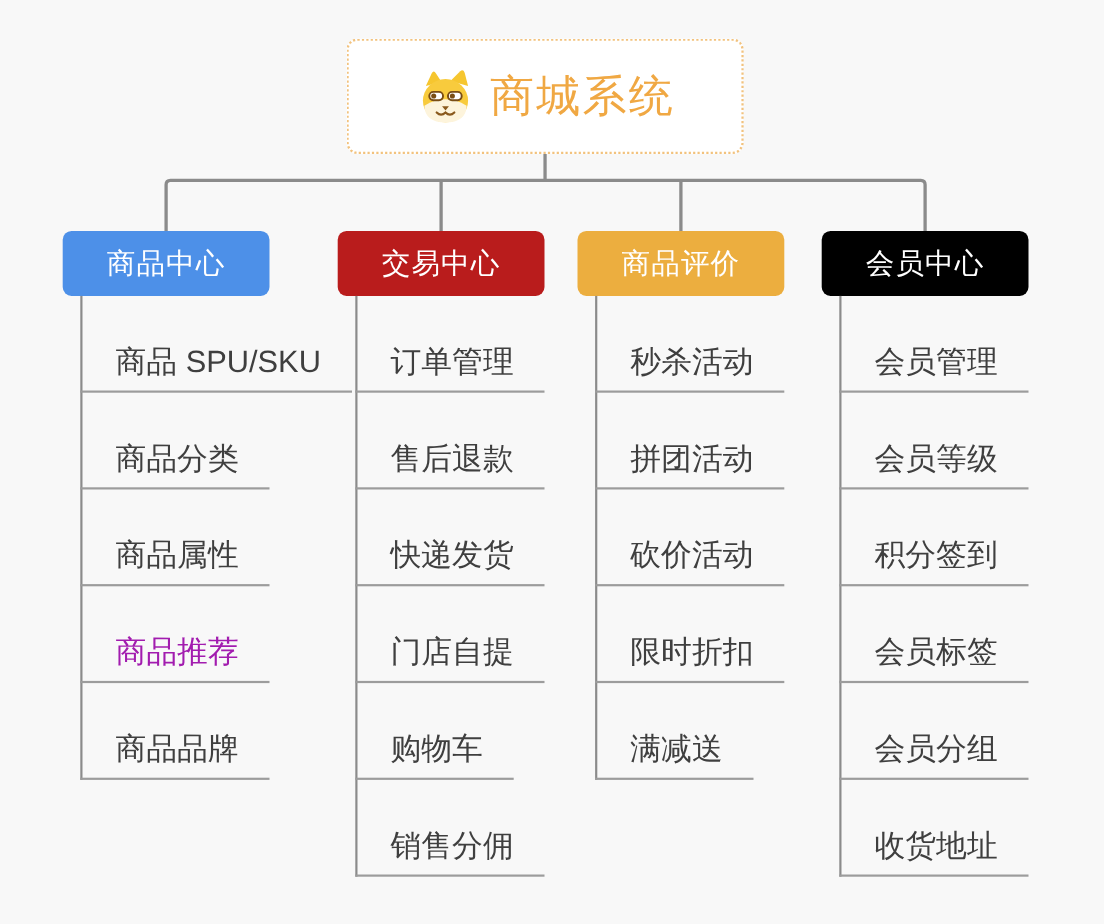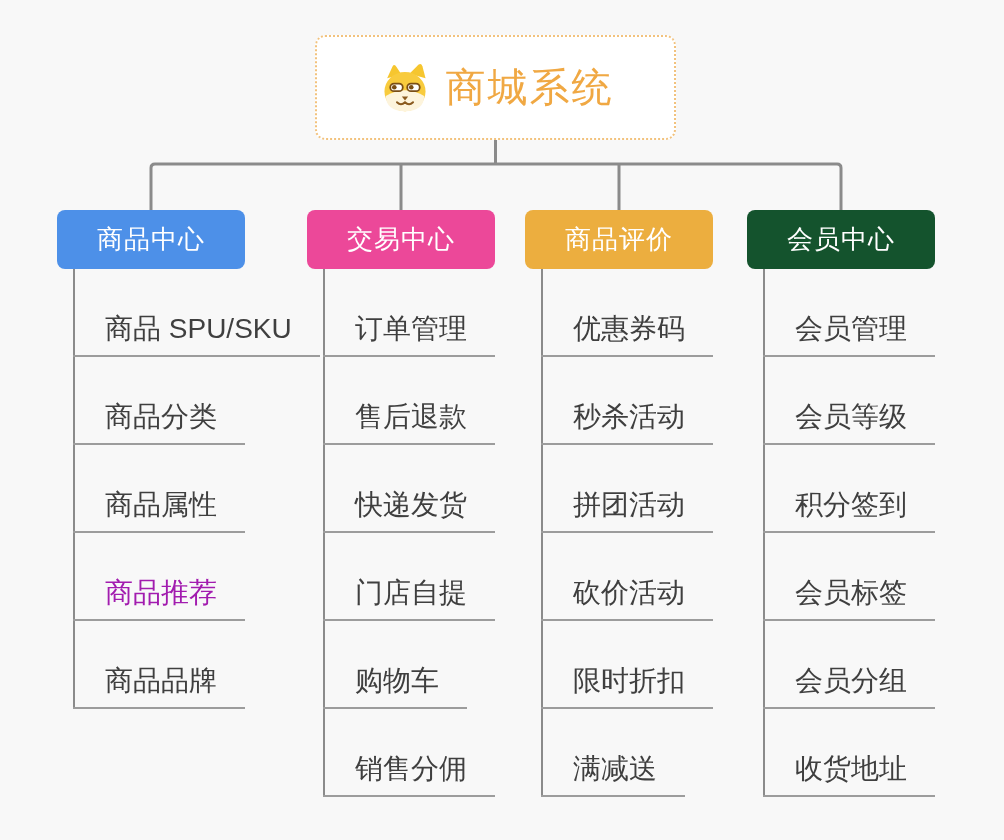--- a/index.html
+++ b/index.html
@@ -65,27 +65,27 @@
         <path d="M26.5 37.5 h7 l-3.5 4.5 z" fill="#8A5A1E"></path>
         <path d="M21 44 q4.5 4.5 9 0 q4.5 4.5 9 0" stroke="#8A5A1E" stroke-width="2.2" fill="none" stroke-linecap="round"></path>
       </svg>
     </span>
     <span class="root-title" style="color: rgb(240, 168, 67);">商城系统</span>
   </div>
 
   <div class="branch-node b0" style="background-color: rgb(77, 144, 232);">
     <span class="branch-label">商品中心</span>
   </div>
-  <div class="branch-node b1" style="background-color: #ec4899;">
+  <div class="branch-node b1" style="background-color: #b91c1c;">
     <span class="branch-label">交易中心</span>
   </div>
   <div class="branch-node b2" style="background-color: rgb(236, 174, 63);">
     <span class="branch-label">商品评价</span>
   </div>
-  <div class="branch-node b3" style="background-color: #14532d;">
+  <div class="branch-node b3" style="background-color: #000000;">
     <span class="branch-label">会员中心</span>
   </div>
 
   <div class="children c0" style="border-left-color: rgb(139, 139, 139);">
     <div class="child">
         <span class="child-label" style="border-bottom-color: rgb(156, 156, 156); color: rgb(63, 63, 63);">商品 SPU/SKU</span>
       </div>
     <div class="child">
         <span class="child-label" style="border-bottom-color: rgb(156, 156, 156); color: rgb(63, 63, 63);">商品分类</span>
       </div>
@@ -116,23 +116,20 @@
     <div class="child">
         <span class="child-label" style="border-bottom-color: rgb(156, 156, 156); color: rgb(63, 63, 63);">购物车</span>
       </div>
     <div class="child">
         <span class="child-label" style="border-bottom-color: rgb(156, 156, 156); color: rgb(63, 63, 63);">销售分佣</span>
       </div>
   </div>
 
   <div class="children c2" style="border-left-color: rgb(139, 139, 139);">
     <div class="child">
-        <span class="child-label" style="border-bottom-color: rgb(156, 156, 156); color: rgb(63, 63, 63);">优惠券码</span>
-      </div>
-    <div class="child">
         <span class="child-label" style="border-bottom-color: rgb(156, 156, 156); color: rgb(63, 63, 63);">秒杀活动</span>
       </div>
     <div class="child">
         <span class="child-label" style="border-bottom-color: rgb(156, 156, 156); color: rgb(63, 63, 63);">拼团活动</span>
       </div>
     <div class="child">
         <span class="child-label" style="border-bottom-color: rgb(156, 156, 156); color: rgb(63, 63, 63);">砍价活动</span>
       </div>
     <div class="child">
         <span class="child-label" style="border-bottom-color: rgb(156, 156, 156); color: rgb(63, 63, 63);">限时折扣</span>

